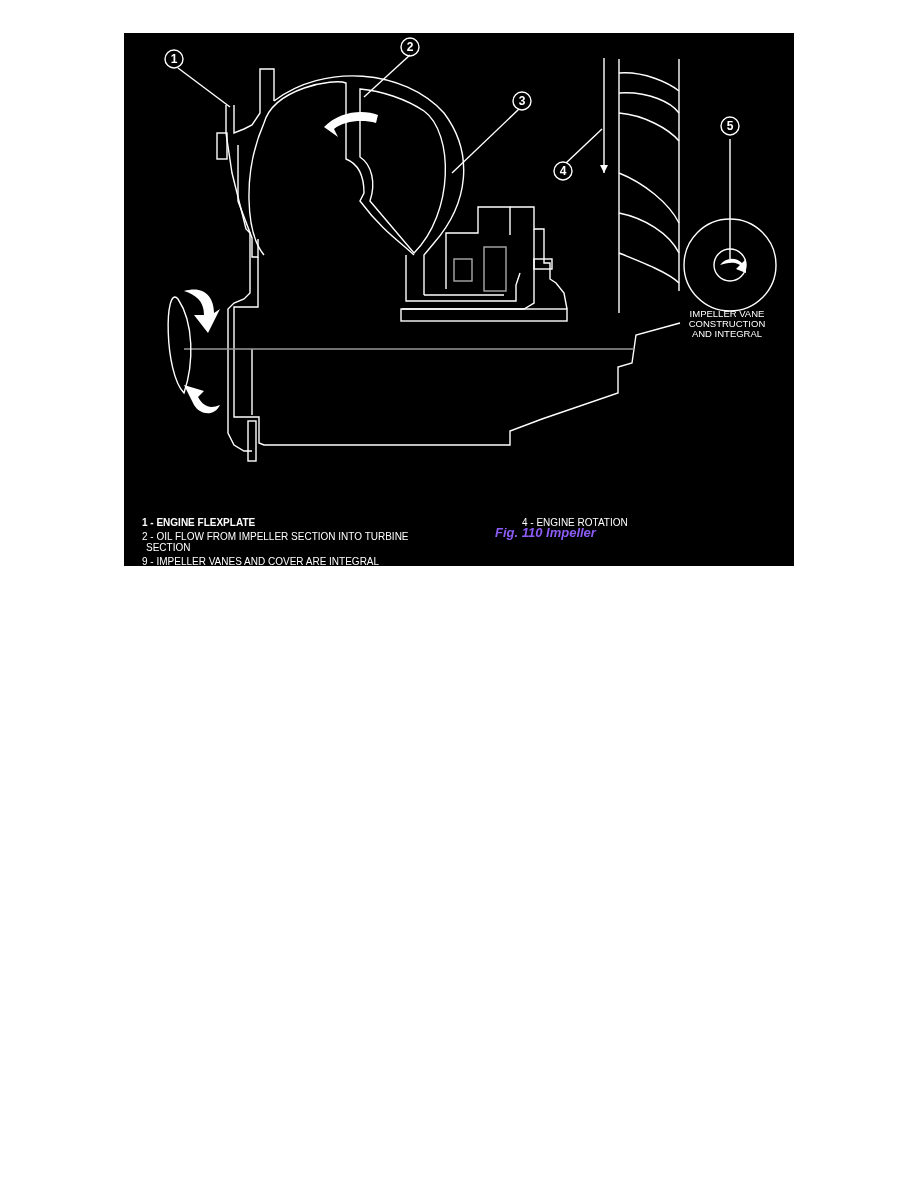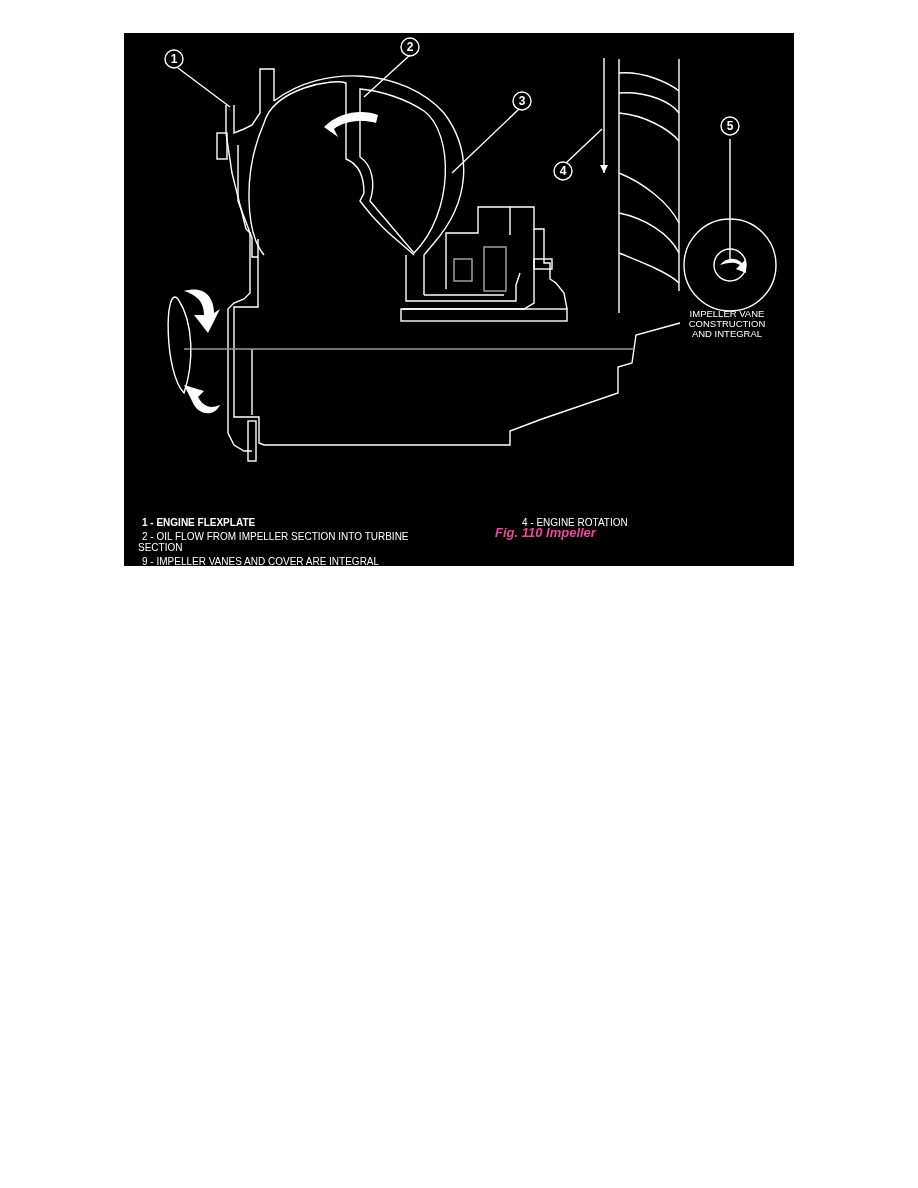--- a/index.html
+++ b/index.html
@@ -5,21 +5,21 @@
   html, body { margin: 0; padding: 0; background: #ffffff; }
   body { width: 918px; height: 1188px; position: relative; overflow: hidden; }
   .figure-panel {
     position: absolute; left: 124px; top: 33px; width: 670px; height: 533px;
     background: #000000; overflow: hidden;
   }
   .figure-panel svg { position: absolute; left: 0; top: 0; }
   .caption {
     position: absolute; left: 371px; top: 492px;
     font-family: "Liberation Sans", sans-serif; font-weight: bold; font-style: italic;
-    font-size: 13px; color: #ec4899; white-space: nowrap;
+    font-size: 13px; color: #8b5cf6; white-space: nowrap;
   }
   .legend-item {
     position: absolute; font-family: "Liberation Sans", sans-serif;
     font-size: 10px; color: #ffffff; line-height: 11px; white-space: nowrap;
   }
   .vane-label {
     position: absolute; left: 538px; top: 276px; width: 130px; text-align: center;
     font-family: "Liberation Sans", sans-serif; font-weight: normal; font-size: 9.5px;
     color: #ffffff; line-height: 10px;
   }
@@ -102,17 +102,17 @@
   <div class="vane-label">
     <div>IMPELLER VANE</div>
     <div>CONSTRUCTION</div>
     <div>AND INTEGRAL</div>
   </div>
 
   <div class="caption">Fig. 110 Impeller</div>
 
   <div class="legend-item" style="left:18px; top:484px;font-weight:bold;">1 - ENGINE FLEXPLATE</div>
   <div class="legend-item" style="left:18px; top:498px;">2 - OIL FLOW FROM IMPELLER SECTION INTO TURBINE</div>
-  <div class="legend-item" style="left:14px; top:509px;">SECTION</div>
+  <div class="legend-item" style="left:22px; top:509px;">SECTION</div>
   <div class="legend-item" style="left:18px; top:523px;">9 - IMPELLER VANES AND COVER ARE INTEGRAL</div>
   <div class="legend-item" style="left:375px; top:484px;margin-left:23px;">4 - ENGINE ROTATION</div>
   <div class="legend-item" style="left:375px; top:498px;margin-top:39px;">5 - ENGINE ROTATION</div>
 </div>
 
 </body></html>

